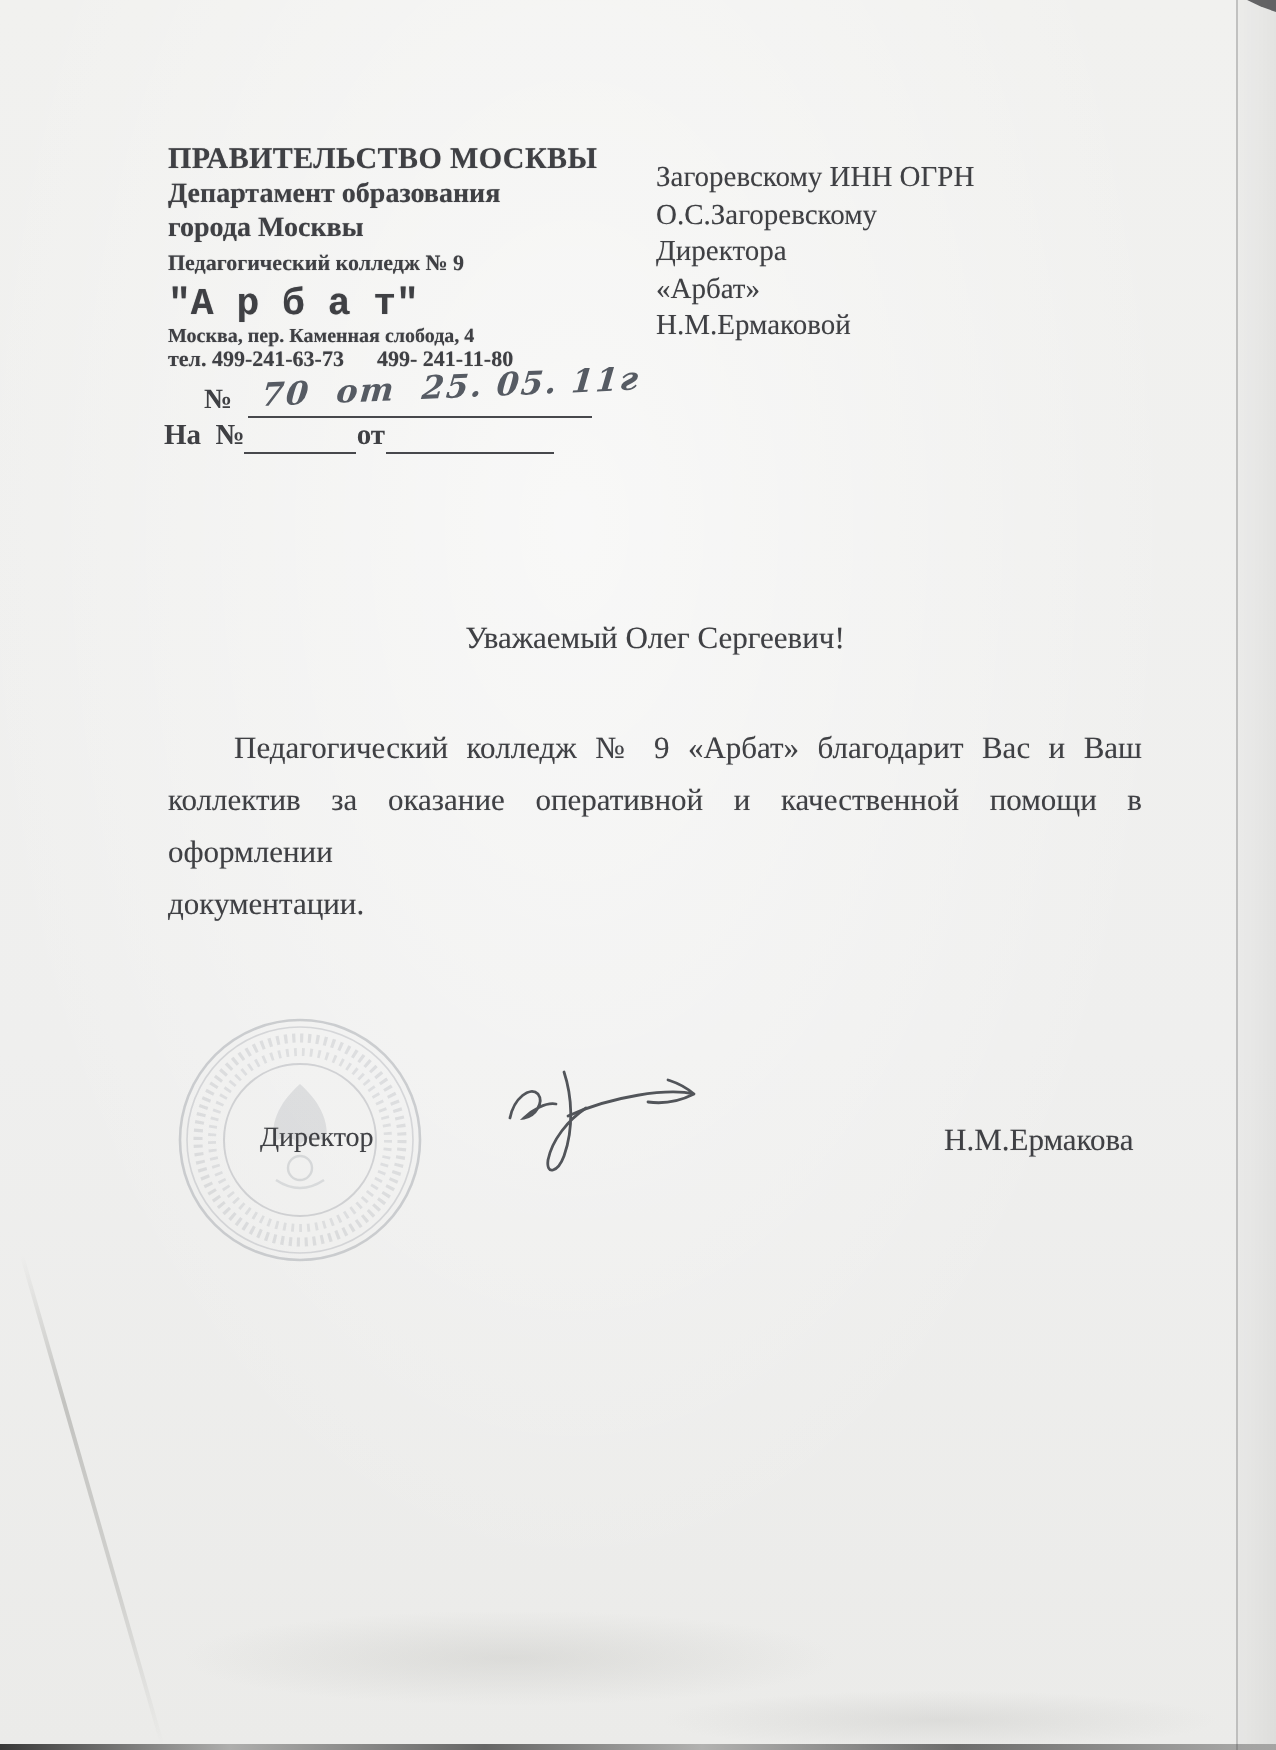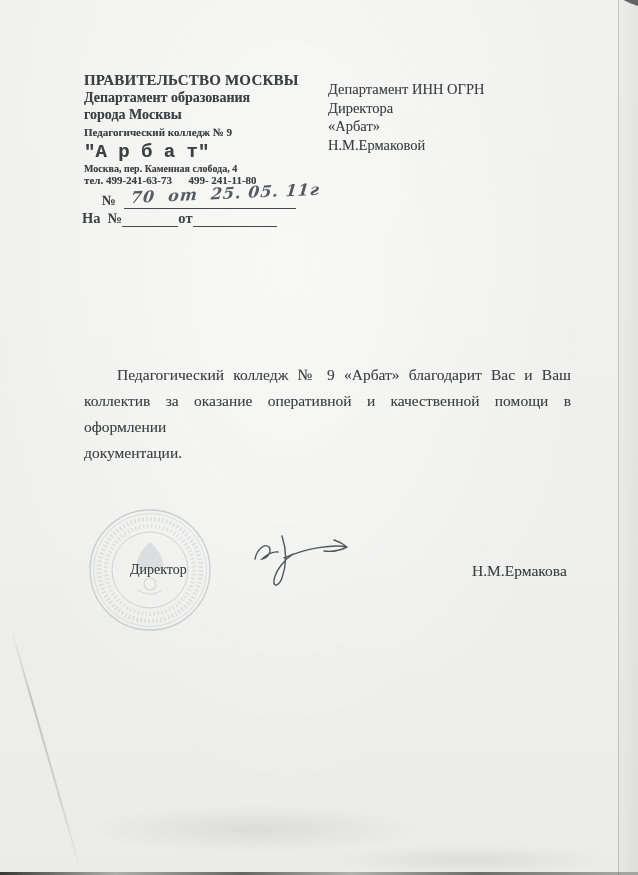--- a/index.html
+++ b/index.html
@@ -123,26 +123,28 @@
   </div>
 
   <div class="ref-row2">
     <span class="pre">На  №</span>
     <span class="uline u56"></span>
     <span>от</span>
     <span class="uline u84"></span>
   </div>
 
   <div class="recipient">
-    <div>Департамент ИНН ОГРН</div>
+    <div>Загоревскому ИНН ОГРН</div>
+    <div>О.С.Загоревскому</div>
     <div>Директора</div>
     <div>«Арбат»</div>
     <div>Н.М.Ермаковой</div>
   </div>
 
+  <div class="salutation">Уважаемый Олег Сергеевич!</div>
 
   <div class="body-par">
     <div class="jline indent">Педагогический колледж № 9 «Арбат» благодарит Вас и Ваш</div>
     <div class="jline">коллектив за оказание оперативной и качественной помощи в оформлении</div>
     <div>документации.</div>
   </div>
 
   <svg class="stamp" viewBox="0 0 128 128" xmlns="http://www.w3.org/2000/svg">
     <circle cx="64" cy="64" r="60" fill="none" stroke="rgba(145,150,158,0.40)" stroke-width="1.3"></circle>
     <circle cx="64" cy="64" r="56.5" fill="none" stroke="rgba(145,150,158,0.30)" stroke-width="0.8"></circle>

